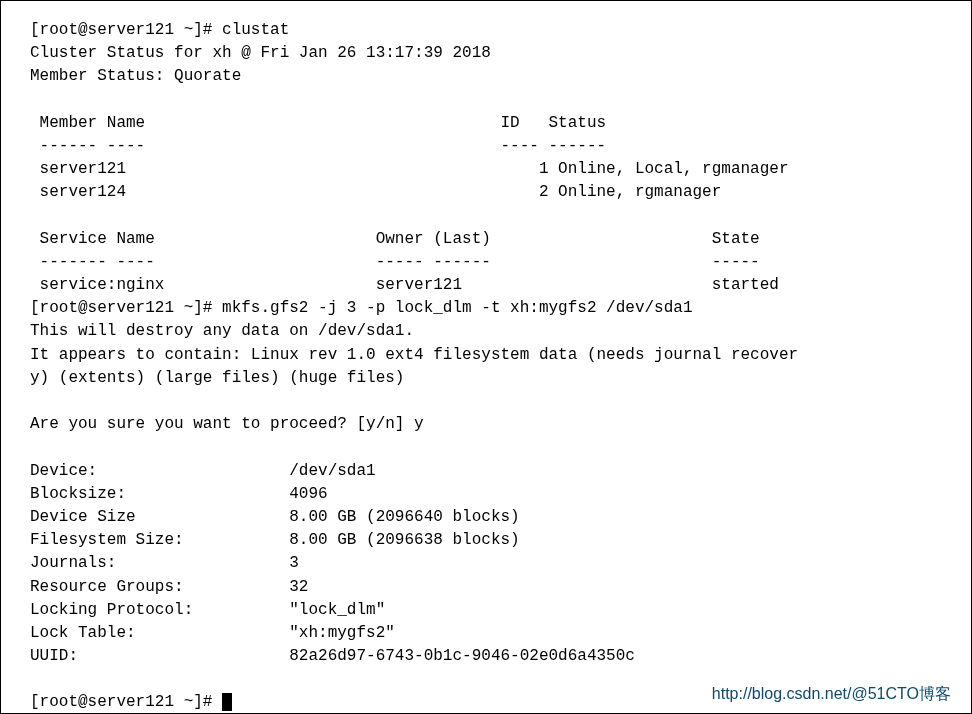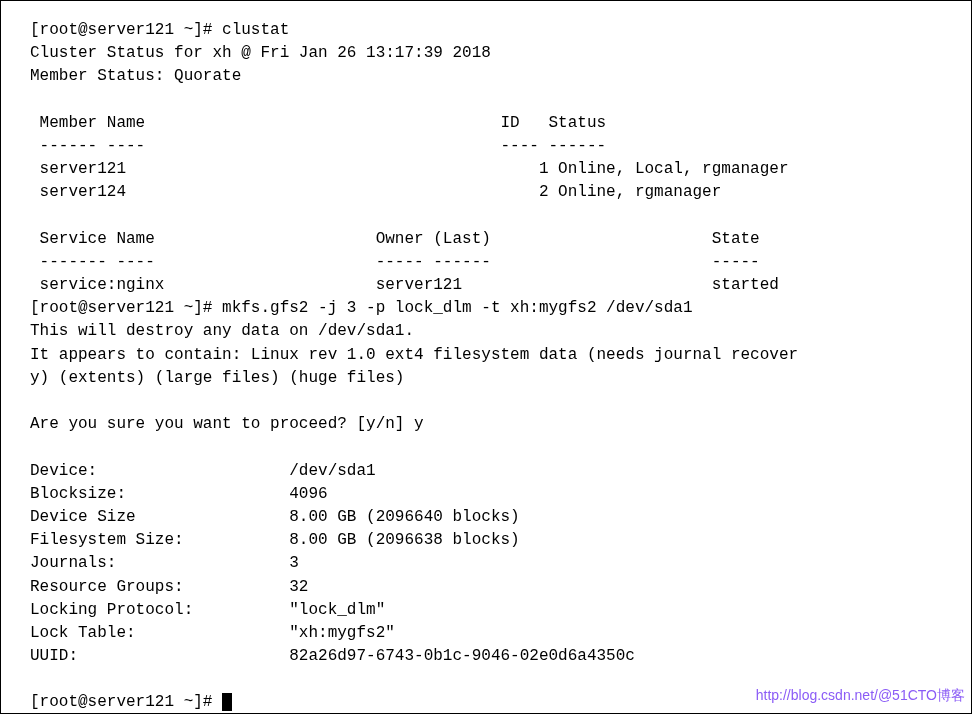--- a/index.html
+++ b/index.html
@@ -26,23 +26,23 @@
     .cursor {
       display: inline-block;
       width: 10px;
       height: 18px;
       background: #000;
       vertical-align: text-bottom;
     }
     .watermark {
       position: absolute;
       bottom: 8px;
-      right: 6px;
-      color: #8b5cf6;
-      font-size: 14px;
+      right: 20px;
+      color: #0c4a6e;
+      font-size: 16px;
       font-family: Arial, sans-serif;
     }
   </style>
 </head>
 <body>
 
 <pre><span>[root@server121 ~]# </span><span>clustat</span>
 <span>Cluster Status for xh @ Fri Jan 26 13:17:39 2018</span>
 <span>Member Status: Quorate</span>
 

